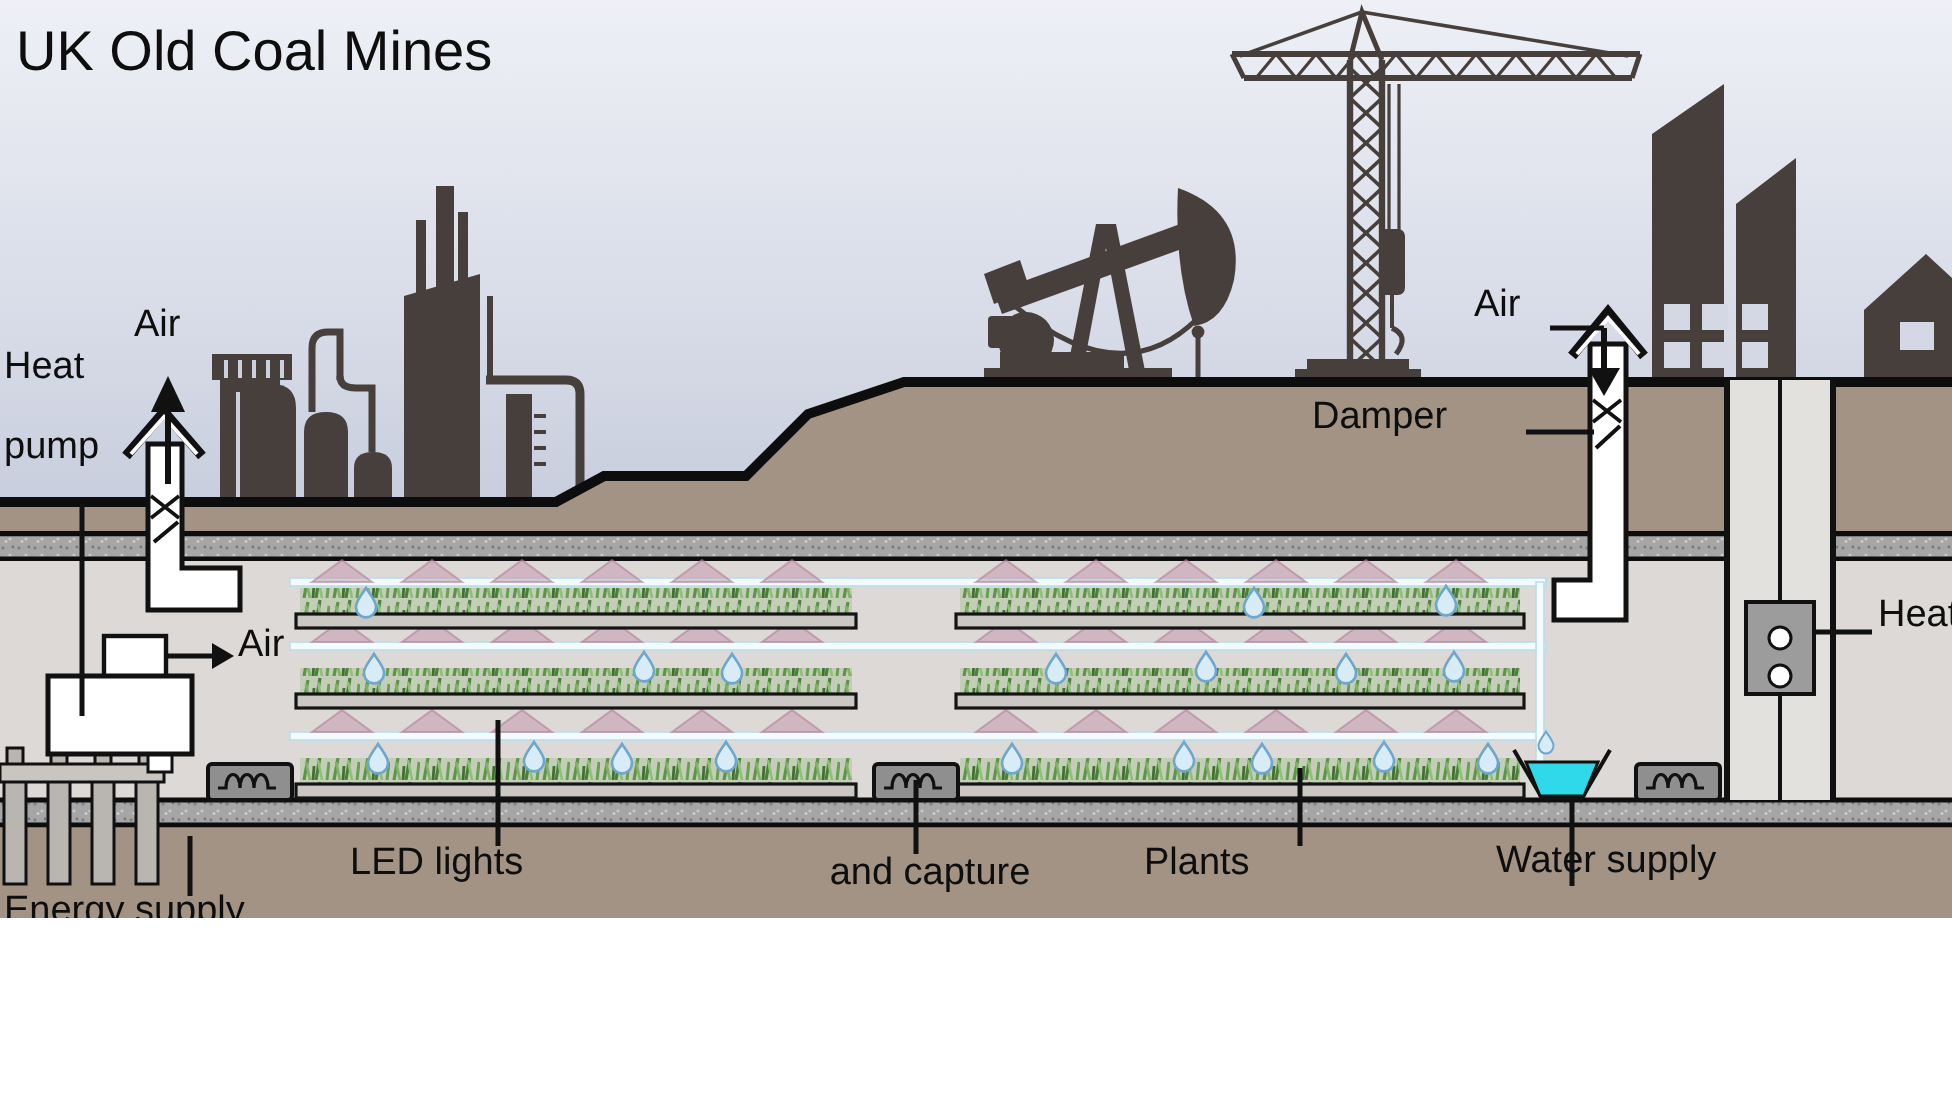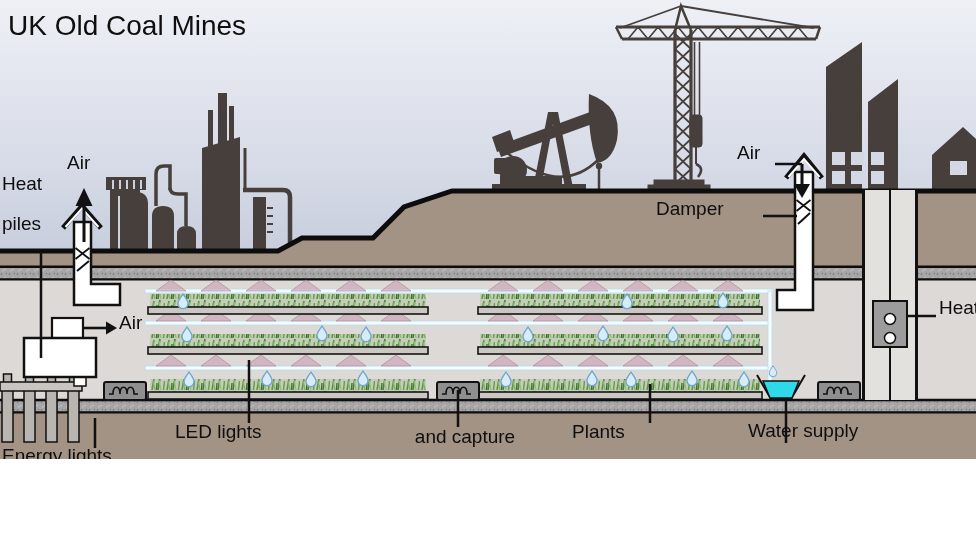--- a/index.html
+++ b/index.html
@@ -288,23 +288,23 @@
     <line x1="650" y1="384" x2="650" y2="423"></line>
     <line x1="786" y1="399" x2="786" y2="443"></line>
     <line x1="763" y1="216" x2="797" y2="216"></line>
     <line x1="775" y1="164" x2="802" y2="164"></line>
     <line x1="908" y1="316" x2="936" y2="316"></line>
   </g>
 </svg>
 
   <div class="lbl title" style="left:8px;top:10px;">UK Old Coal Mines</div>
   <div class="lbl" style="left:67px;top:152px;">Air</div>
-  <div class="lbl" style="left:2px;top:164px;line-height:40px;"><span class="ln">Heat</span><span class="ln">piles</span></div>
+  <div class="lbl" style="left:2px;top:164px;line-height:40px;"><span class="ln">Heat</span><span class="ln">pump</span></div>
   <div class="lbl" style="left:119px;top:312px;">Air</div>
-  <div class="lbl" style="left:2px;top:445px;">Energy lights</div>
+  <div class="lbl" style="left:2px;top:445px;">Energy supply</div>
   <div class="lbl" style="left:175px;top:421px;">LED lights</div>
   <div class="lbl center" style="left:345px;top:421px;width:240px;line-height:31px;"><span class="ln">and capture</span></div>
   <div class="lbl" style="left:572px;top:421px;">Plants</div>
   <div class="lbl" style="left:656px;top:198px;">Damper</div>
   <div class="lbl" style="left:737px;top:142px;">Air</div>
   <div class="lbl" style="left:939px;top:297px;">Heat</div>
   <div class="lbl" style="left:748px;top:420px;">Water supply</div>
 </div>
 
 </body></html>

